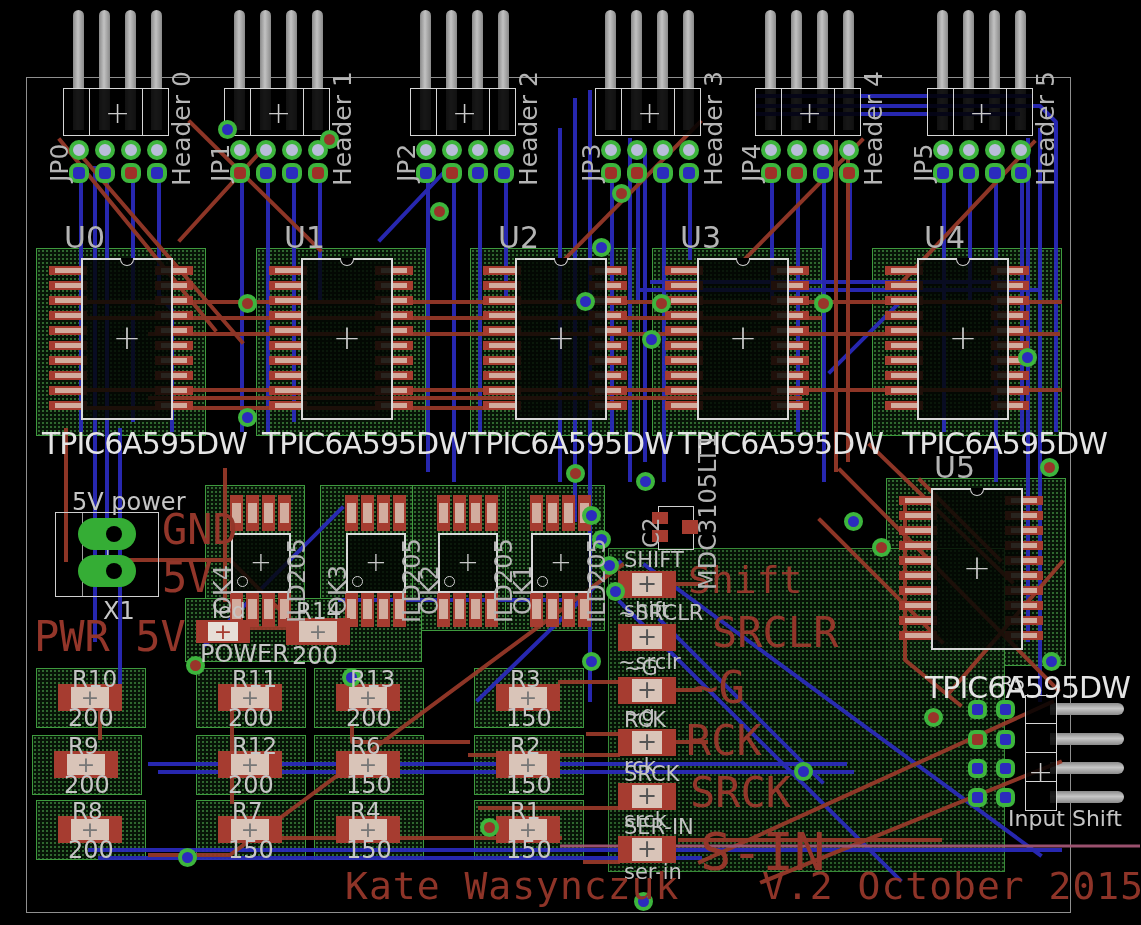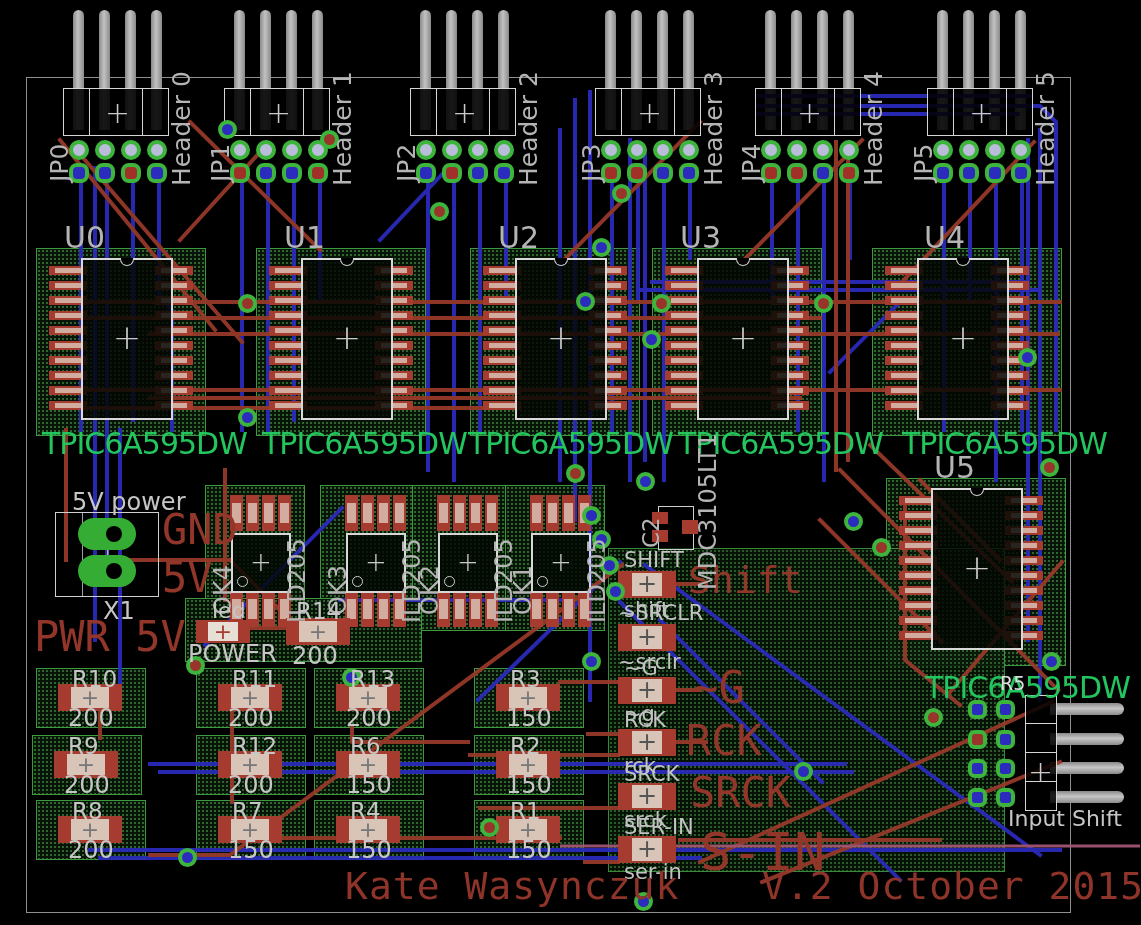--- a/index.html
+++ b/index.html
@@ -63,21 +63,21 @@
   .ic .sp:nth-of-type(1){top:38px}.ic .sp:nth-of-type(2){top:53px}.ic .sp:nth-of-type(3){top:68px}
   .ic .sp:nth-of-type(4){top:83px}.ic .sp:nth-of-type(5){top:98px}.ic .sp:nth-of-type(6){top:113px}
   .ic .sp:nth-of-type(7){top:128px}.ic .sp:nth-of-type(8){top:143px}.ic .sp:nth-of-type(9){top:158px}
   .ic .sp:nth-of-type(10){top:173px}
   .ic .sprp:nth-of-type(11){top:38px}.ic .sprp:nth-of-type(12){top:53px}.ic .sprp:nth-of-type(13){top:68px}
   .ic .sprp:nth-of-type(14){top:83px}.ic .sprp:nth-of-type(15){top:98px}.ic .sprp:nth-of-type(16){top:113px}
   .ic .sprp:nth-of-type(17){top:128px}.ic .sprp:nth-of-type(18){top:143px}.ic .sprp:nth-of-type(19){top:158px}
   .ic .sprp:nth-of-type(20){top:173px}
   .ic .ref{position:absolute;left:28px;top:-8px;font-size:30px;z-index:5;}
 
-  .partlbl{position:absolute;font-size:30px;color:#22c55e;z-index:5;white-space:nowrap;letter-spacing:-1px;}
+  .partlbl{position:absolute;font-size:30px;color:#e5e5e5;z-index:5;white-space:nowrap;letter-spacing:-1px;}
 
   
   .opto{position:absolute;top:485px;width:100px;height:146px;}
   .opto .zone{left:0;top:0;width:98px;height:144px;}
   .opto .obody{position:absolute;left:26px;top:48px;width:56px;height:56px;border:2px solid #d8d8d8;
                background:rgba(2,6,2,.8);z-index:3;}
   .opto .obody .dot{position:absolute;left:4px;bottom:4px;width:9px;height:9px;border:1px solid #cfcfcf;border-radius:50%;}
   .opto .obody .cc{position:absolute;left:50%;top:50%;transform:translate(-50%,-55%);color:#c9c9c9;font-size:26px;font-weight:200;}
   .opto .tp{width:13px;height:36px;top:10px;}
   .opto .bp{width:13px;height:36px;top:106px;}
@@ -654,21 +654,21 @@
   <div class="padoval" style="left:78px;top:518px"></div>
   <div class="padoval" style="left:78px;top:555px"></div>
   <div class="bigred" style="left:162px;top:505px;font-size:42px">GND</div>
   <div class="bigred" style="left:162px;top:553px;font-size:42px">5V</div>
   <div class="abs gray2" style="left:103px;top:597px;font-size:24px;z-index:5">X1</div>
   <div class="bigred" style="left:34px;top:612px;font-size:42px">PWR 5V</div>
 
   <div class="zone" style="left:185px;top:598px;width:235px;height:62px"></div>
   <div class="abs gray2" style="left:212px;top:598px;font-size:22px;z-index:5">led</div>
   <div id="led-body"></div>
-  <div class="abs gray2" style="left:188px;top:640px;font-size:24px;z-index:5">POWER</div>
+  <div class="abs gray2" style="left:200px;top:640px;font-size:24px;z-index:5">POWER</div>
   <div class="abs gray2" style="left:296px;top:598px;font-size:23px;z-index:5">R14</div>
   <div class="rbody" style="left:286px;top:618px"></div>
   <div class="abs gray2" style="left:292px;top:642px;font-size:24px;z-index:5">200</div>
 
   <div class="rcell" style="left:36px;top:668px">
     <div class="zone"></div>
       <div class="rbody"></div>
     <div class="ref gray2">R10</div>
     <div class="val gray2">200</div>
   </div>
@@ -742,20 +742,21 @@
   <div class="zone" style="left:608px;top:548px;width:395px;height:322px;opacity:.9"></div>
 
   <div class="siglbl" style="left:624px;top:548px">SHIFT</div>
   <div class="sigpad" style="left:618px;top:571px"></div>
   <div class="siglbl" style="left:624px;top:598px">shift</div>
   <div class="bigred" style="left:688px;top:558px;font-size:38px">Shift</div>
 
   <div class="siglbl" style="left:618px;top:601px">~SRCLR</div>
   <div class="sigpad" style="left:618px;top:624px"></div>
   <div class="siglbl" style="left:618px;top:650px">~srclr</div>
+  <div class="bigred" style="left:712px;top:608px;font-size:42px">SRCLR</div>
 
   <div class="siglbl" style="left:624px;top:656px">~G</div>
   <div class="sigpad" style="left:618px;top:677px"></div>
   <div class="siglbl" style="left:624px;top:702px">~g</div>
   <div class="bigred" style="left:692px;top:662px;font-size:44px">~G</div>
 
   <div class="siglbl" style="left:624px;top:708px">RCK</div>
   <div class="sigpad" style="left:618px;top:729px"></div>
   <div class="siglbl" style="left:624px;top:754px">rck</div>
   <div class="bigred" style="left:686px;top:716px;font-size:42px">RCK</div>

